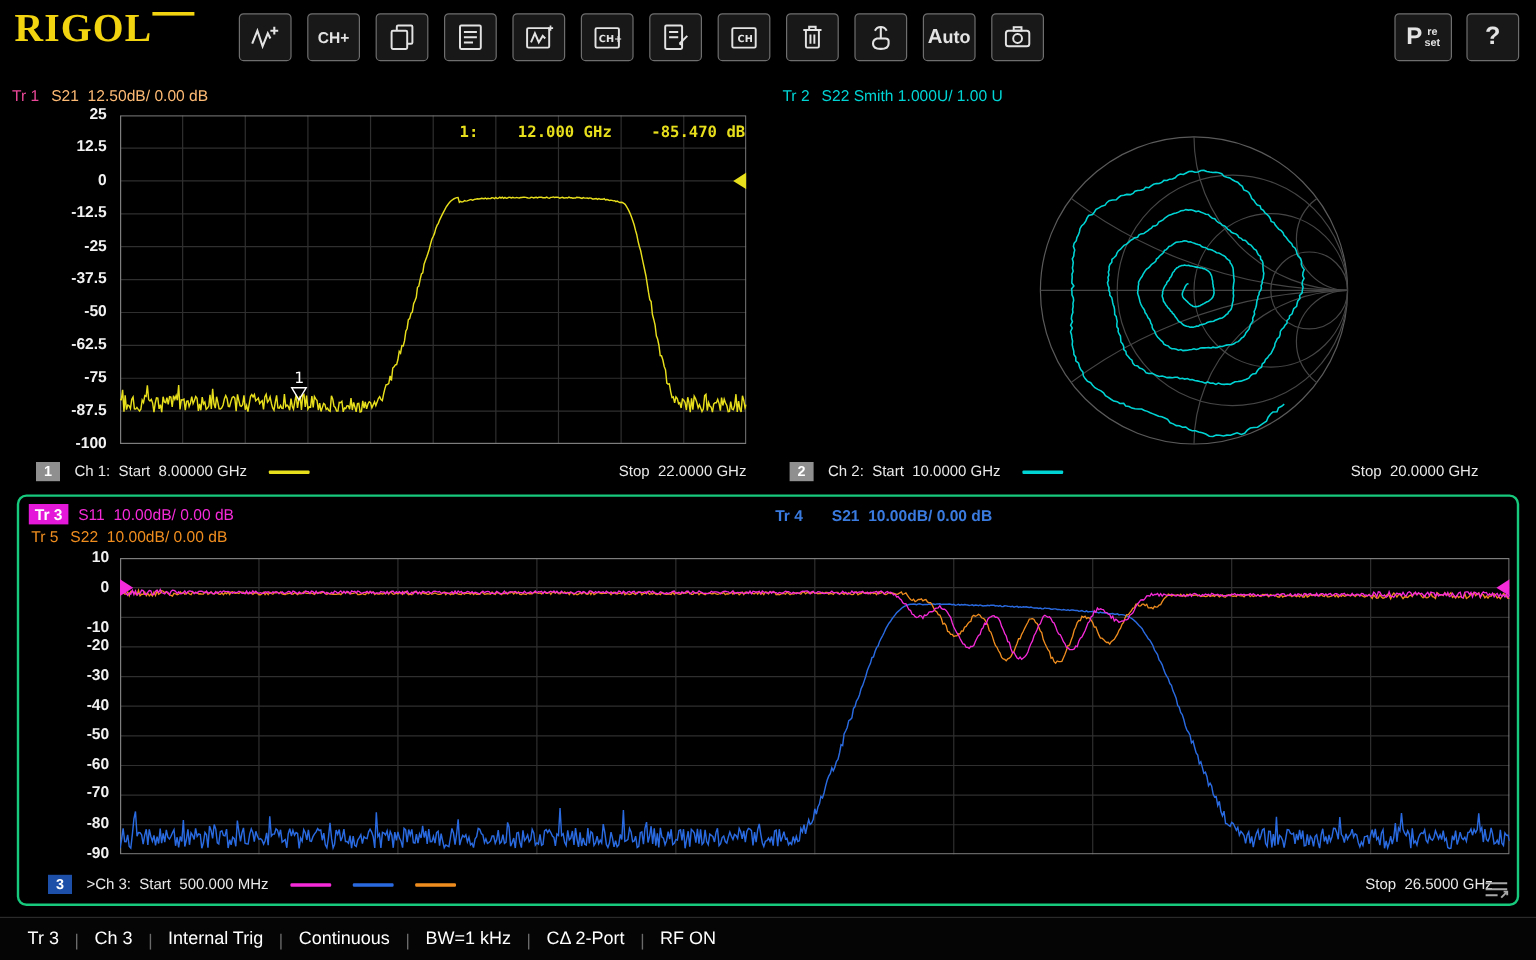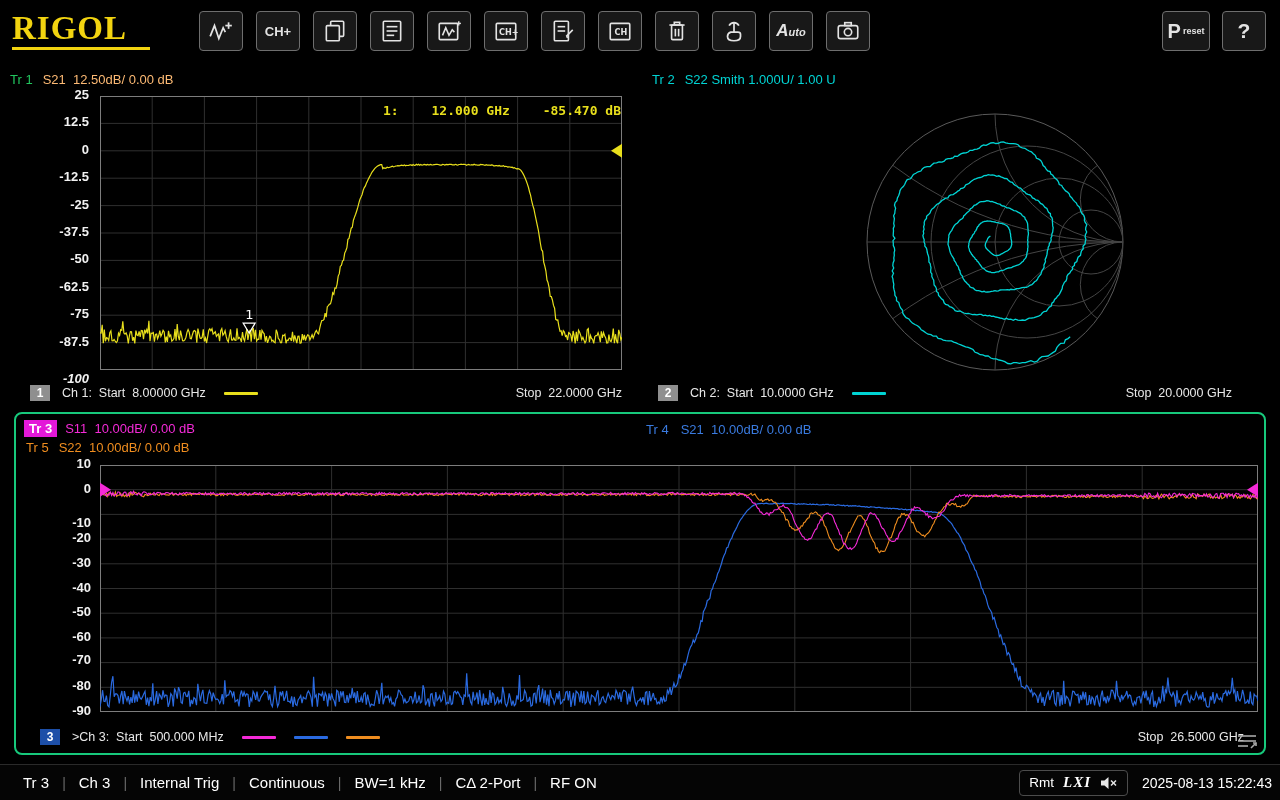--- a/index.html
+++ b/index.html
@@ -1,35 +1,35 @@
 <!DOCTYPE html>
 <html><head>
 <meta charset="utf-8">
 <style>
   *{margin:0;padding:0;box-sizing:border-box;}
   html,body{width:1280px;height:800px;}
   body{background:#000;font-family:"Liberation Sans",sans-serif;position:relative;overflow:hidden;color:#fff;}
 
   
   .toolbar{position:absolute;left:0;top:0;width:1280px;height:62px;background:#000;}
-  .logo{position:absolute;left:12px;top:8px;width:150px;height:46px;display:flex;flex-direction:column;justify-content:center;}
+  .logo{position:absolute;left:12px;top:8px;width:150px;height:46px;display:flex;justify-content:center;}
   .logo span{font-size:33px;font-weight:800;color:#f2d410;letter-spacing:1px;font-family:"Liberation Serif",serif;line-height:1;}
   .logo .logo-bar{width:138px;height:3px;background:#f2d410;margin-top:2px;}
   .tb-buttons{position:absolute;left:172px;top:11px;display:flex;gap:13px;padding-left:27px;}
   .tb-btn{width:44px;height:40px;background:#181818;border:1px solid #6e6e6e;border-radius:4px;
           display:flex;align-items:center;justify-content:center;color:#e3e3e3;cursor:pointer;
           font-family:"Liberation Sans",sans-serif;}
   .tb-btn svg{display:block;}
   .chplus-label{font-size:13px;font-weight:700;color:#e3e3e3;}
-  .auto-label{font-size:11px;font-weight:700;color:#e3e3e3;display:block;font-style:italic;}
+  .auto-label{font-size:15px;font-weight:700;color:#e3e3e3;display:block;}
   .auto-label::first-letter{font-size:17px;}
   .tb-right{position:absolute;right:14px;top:11px;display:flex;gap:12px;}
   .preset{width:48px;gap:2px;}
   .p-big{font-size:20px;font-weight:800;}
-  .p-col{display:flex;flex-direction:row;font-size:9px;line-height:9px;font-weight:700;}
+  .p-col{display:flex;flex-direction:column;font-size:9px;line-height:9px;font-weight:700;}
   .help{width:44px;font-size:21px;font-weight:800;}
 
   
   .plot{position:absolute;background:#000;}
   .ytick{position:absolute;right:5px;font-size:13px;font-weight:600;color:#f2f2f2;}
   .yaxis{position:absolute;}
   .panel-footer{position:absolute;display:flex;align-items:center;height:18px;font-size:12.5px;color:#e8e8e8;}
   .badge{min-width:20px;height:16px;display:inline-flex;align-items:center;justify-content:center;
          font-size:12px;font-weight:700;color:#fff;background:#8f8f8f;padding:0 4px;}
   .badge.blue{background:#1d4fa8;}
@@ -37,31 +37,31 @@
   .sample{width:34px;height:3px;margin-left:18px;border-radius:1px;}
   .stop{margin-left:auto;}
 
   
   .trace-header{position:absolute;font-size:13px;white-space:pre;display:flex;gap:10px;}
   .yellow{color:#fdba74;}
   .cyan{color:#00d4d4;}
   .mag{color:#f52ad8;}
   .blue-t{color:#3a7be0;}
   .orange-t{color:#ef8d1f;}
-  .white-t{color:#22c55e;}
+  .white-t{color:#ec4899;}
   .marker-readout{position:absolute;left:383px;top:103px;width:238px;display:flex;justify-content:space-between;
                   font-family:"DejaVu Sans Mono",monospace;font-size:13px;font-weight:700;color:#e8df1c;}
 
   
   .panel3{position:absolute;left:14px;top:412px;width:1252px;height:343px;border:2px solid #17c97c;
           border-radius:8px;background:#000;}
   .ch3-h1{position:absolute;left:8px;top:6px;display:flex;align-items:center;gap:8px;font-size:13px;white-space:pre;}
   .tr-badge{background:#e318d8;color:#fff;font-size:13px;font-weight:700;padding:0 5px;height:17px;
             display:inline-flex;align-items:center;}
-  .ch3-h-tr4{position:absolute;left:630px;top:8px;font-size:13px;white-space:pre;display:flex;gap:12px;}
+  .ch3-h-tr4{position:absolute;left:630px;top:8px;font-size:13px;white-space:pre;display:flex;gap:24px;font-weight:bold;}
   .ch3-h2{position:absolute;left:10px;top:26px;font-size:13px;white-space:pre;display:flex;gap:10px;}
   .menu-icon{position:absolute;right:4px;bottom:2px;width:26px;height:20px;display:flex;align-items:center;
              justify-content:center;cursor:pointer;}
 
   
   .statusbar{position:absolute;left:0;top:764px;width:1280px;height:36px;background:#050505;
              border-top:1px solid #2a2a2a;display:flex;align-items:center;}
   .sb-left{display:flex;align-items:center;margin-left:10px;}
   .sb-item{padding:0 13px;font-size:15px;color:#fff;cursor:pointer;white-space:pre;}
   .sb-sep{color:#6a6a6a;font-size:14px;}
@@ -186,21 +186,21 @@
     <span class="ytick" style="top: -9px;">25</span>
     <span class="ytick" style="top: 18.4px;">12.5</span>
     <span class="ytick" style="top: 45.8px;">0</span>
     <span class="ytick" style="top: 73.2px;">-12.5</span>
     <span class="ytick" style="top: 100.6px;">-25</span>
     <span class="ytick" style="top: 128px;">-37.5</span>
     <span class="ytick" style="top: 155.4px;">-50</span>
     <span class="ytick" style="top: 182.8px;">-62.5</span>
     <span class="ytick" style="top: 210.2px;">-75</span>
     <span class="ytick" style="top: 237.6px;">-87.5</span>
-    <span class="ytick" style="top: 275px; font-style: italic;">-100</span>
+    <span class="ytick" style="top: 265px;">-100</span>
   </div>
 <svg class="plot" width="522" height="274" style="left:100px;top:96px;">
     <path d="M52.2 0V274M104.4 0V274M156.6 0V274M208.8 0V274M261.0 0V274M313.2 0V274M365.4 0V274M417.6 0V274M469.8 0V274M0 27.4H522M0 54.8H522M0 82.2H522M0 109.6H522M0 137.0H522M0 164.4H522M0 191.8H522M0 219.2H522M0 246.6H522" stroke="#2f2f2f" stroke-width="1" fill="none"></path>
     <rect x="0.5" y="0.5" width="521" height="273" stroke="#7d7d7d" fill="none" stroke-width="1"></rect>
     <path d="M0.0 236.9L1.1 237.1L2.2 228.9L3.3 247.1L4.3 233.5L5.4 245.3L6.5 241.6L7.6 242.1L8.7 244.5L9.8 236.8L10.9 234.9L12.0 244.8L13.1 244.9L14.1 243.5L15.2 245.1L16.3 246.5L17.4 245.0L18.5 237.3L19.6 239.4L20.7 233.6L21.8 234.2L22.8 225.2L23.9 237.1L25.0 238.2L26.1 236.9L27.2 239.9L28.3 247.4L29.4 239.8L30.4 235.6L31.5 235.8L32.6 244.7L33.7 241.2L34.8 247.5L35.9 234.6L37.0 239.0L38.1 239.6L39.1 235.3L40.2 240.9L41.3 234.5L42.4 234.8L43.5 243.1L44.6 233.7L45.7 236.8L46.8 233.6L47.8 237.5L48.9 224.8L50.0 245.2L51.1 237.2L52.2 237.3L53.3 236.6L54.4 245.7L55.5 238.4L56.6 238.1L57.6 242.7L58.7 239.8L59.8 234.6L60.9 240.3L62.0 237.7L63.1 234.4L64.2 235.9L65.3 246.5L66.3 240.6L67.4 245.9L68.5 234.9L69.6 240.6L70.7 239.0L71.8 245.1L72.9 244.1L74.0 242.4L75.0 233.0L76.1 244.7L77.2 228.0L78.3 240.5L79.4 244.1L80.5 234.6L81.6 239.6L82.6 244.7L83.7 244.9L84.8 243.8L85.9 241.5L87.0 236.4L88.1 233.6L89.2 236.1L90.3 242.6L91.3 242.8L92.4 238.7L93.5 235.2L94.6 234.5L95.7 235.8L96.8 246.7L97.9 232.6L99.0 237.6L100.1 242.1L101.1 242.6L102.2 241.2L103.3 233.4L104.4 245.4L105.5 242.0L106.6 247.0L107.7 240.6L108.8 234.3L109.8 232.8L110.9 234.8L112.0 232.8L113.1 238.1L114.2 237.0L115.3 235.7L116.4 240.3L117.5 238.8L118.5 237.9L119.6 245.2L120.7 234.7L121.8 232.6L122.9 239.2L124.0 237.7L125.1 234.7L126.2 240.4L127.2 244.0L128.3 245.8L129.4 239.3L130.5 233.4L131.6 243.9L132.7 244.1L133.8 241.8L134.9 244.2L135.9 244.3L137.0 232.3L138.1 242.8L139.2 241.5L140.3 242.7L141.4 245.9L142.5 236.1L143.6 242.8L144.6 245.0L145.7 238.5L146.8 233.0L147.9 243.9L149.0 237.6L150.1 234.0L151.2 245.7L152.3 233.4L153.3 232.7L154.4 243.1L155.5 233.7L156.6 245.0L157.7 243.1L158.8 243.3L159.9 234.0L161.0 243.6L162.0 234.5L163.1 236.4L164.2 237.8L165.3 245.7L166.4 240.0L167.5 246.9L168.6 243.7L169.7 240.2L170.7 241.0L171.8 245.1L172.9 244.1L174.0 246.0L175.1 246.7L176.2 233.8L177.3 236.6L178.3 242.5L179.4 243.6L180.5 246.6L181.6 246.6L182.7 239.3L183.8 239.6L184.9 238.4L186.0 247.2L187.1 244.0L188.1 244.5L189.2 242.1L190.3 242.2L191.4 245.0L192.5 235.7L193.6 245.7L194.7 239.3L195.8 243.5L196.8 247.2L197.9 240.3L199.0 240.1L200.1 247.3L201.2 246.9L202.3 238.1L203.4 244.1L204.4 238.9L205.5 244.7L206.6 240.9L207.7 238.8L208.8 239.5L209.9 243.9L211.0 241.4L212.1 238.8L213.2 242.0L214.2 239.3L215.3 236.1L216.4 234.5L217.5 236.9L218.6 237.8L219.7 232.3L220.8 227.6L221.8 224.5L222.9 224.4L224.0 223.4L225.1 217.2L226.2 221.2L227.3 210.7L228.4 209.6L229.5 208.1L230.5 207.8L231.6 203.6L232.7 196.8L233.8 198.3L234.9 192.0L236.0 192.3L237.1 188.1L238.2 180.1L239.3 177.7L240.3 170.3L241.4 169.5L242.5 165.1L243.6 164.1L244.7 157.1L245.8 154.7L246.9 151.7L247.9 143.4L249.0 142.5L250.1 137.1L251.2 132.2L252.3 131.3L253.4 124.2L254.5 121.1L255.6 118.2L256.6 115.2L257.7 111.7L258.8 107.3L259.9 103.4L261.0 101.1L262.1 98.5L263.2 94.3L264.3 91.6L265.3 90.1L266.4 87.2L267.5 84.9L268.6 82.6L269.7 80.5L270.8 78.5L271.9 76.3L273.0 74.8L274.1 73.3L275.1 72.2L276.2 71.1L277.3 70.3L278.4 69.6L279.5 69.1L280.6 68.7L281.7 68.6L282.8 72.6L283.8 71.8L284.9 72.4L286.0 72.1L287.1 71.2L288.2 71.6L289.3 71.4L290.4 71.0L291.4 70.6L292.5 70.2L293.6 70.9L294.7 70.5L295.8 70.0L296.9 69.9L298.0 69.7L299.1 69.8L300.1 69.7L301.2 69.2L302.3 69.4L303.4 69.6L304.5 69.0L305.6 69.8L306.7 69.3L307.8 69.5L308.9 69.4L309.9 68.8L311.0 68.9L312.1 69.5L313.2 68.6L314.3 69.4L315.4 69.1L316.5 68.3L317.5 69.1L318.6 68.3L319.7 69.2L320.8 68.5L321.9 69.2L323.0 69.0L324.1 68.3L325.2 68.6L326.3 69.0L327.3 68.4L328.4 68.9L329.5 68.9L330.6 68.5L331.7 68.9L332.8 69.0L333.9 68.6L335.0 68.6L336.0 68.3L337.1 68.4L338.2 68.5L339.3 68.8L340.4 69.1L341.5 69.1L342.6 68.4L343.6 68.5L344.7 69.0L345.8 68.6L346.9 68.4L348.0 68.9L349.1 68.3L350.2 68.3L351.3 68.4L352.4 68.8L353.4 68.8L354.5 68.8L355.6 68.3L356.7 68.9L357.8 69.2L358.9 68.5L360.0 68.5L361.1 68.1L362.1 68.5L363.2 68.4L364.3 68.3L365.4 68.5L366.5 69.2L367.6 68.7L368.7 68.4L369.8 69.0L370.8 69.0L371.9 68.7L373.0 69.0L374.1 68.3L375.2 68.8L376.3 68.8L377.4 69.2L378.4 69.0L379.5 69.1L380.6 68.4L381.7 68.6L382.8 68.6L383.9 69.0L385.0 69.4L386.1 68.7L387.2 69.1L388.2 69.1L389.3 69.0L390.4 69.4L391.5 68.9L392.6 69.1L393.7 69.8L394.8 69.8L395.8 69.6L396.9 69.5L398.0 70.1L399.1 69.4L400.2 70.1L401.3 70.0L402.4 70.1L403.5 69.6L404.6 70.6L405.6 70.3L406.7 70.5L407.8 71.1L408.9 70.8L410.0 71.0L411.1 71.4L412.2 71.2L413.3 72.0L414.3 71.6L415.4 72.3L416.5 72.8L417.6 72.6L418.7 72.8L419.8 73.4L420.9 74.3L421.9 75.8L423.0 77.6L424.1 79.7L425.2 82.2L426.3 85.0L427.4 88.1L428.5 91.5L429.6 96.0L430.6 99.4L431.7 104.9L432.8 109.4L433.9 113.0L435.0 118.5L436.1 123.7L437.2 128.8L438.3 134.0L439.4 140.9L440.4 147.5L441.5 153.7L442.6 155.3L443.7 166.1L444.8 170.2L445.9 175.0L447.0 184.1L448.0 186.5L449.1 191.7L450.2 200.3L451.3 200.6L452.4 204.0L453.5 209.4L454.6 212.2L455.7 223.3L456.8 224.1L457.8 223.9L458.9 230.3L460.0 235.2L461.1 234.8L462.2 239.7L463.3 234.7L464.4 236.1L465.5 240.4L466.5 239.6L467.6 244.0L468.7 236.6L469.8 237.5L470.9 239.5L472.0 245.7L473.1 235.0L474.1 239.3L475.2 247.4L476.3 235.9L477.4 245.3L478.5 234.2L479.6 236.2L480.7 239.3L481.8 243.9L482.9 241.3L483.9 244.1L485.0 246.9L486.1 244.9L487.2 233.7L488.3 232.6L489.4 246.1L490.5 239.5L491.6 242.6L492.6 243.3L493.7 247.4L494.8 240.6L495.9 239.6L497.0 239.7L498.1 236.8L499.2 240.1L500.3 246.2L501.3 235.3L502.4 241.9L503.5 236.6L504.6 239.8L505.7 241.9L506.8 247.0L507.9 246.8L508.9 238.6L510.0 244.9L511.1 245.5L512.2 241.9L513.3 232.5L514.4 247.2L515.5 238.2L516.6 245.0L517.6 247.3L518.7 233.8L519.8 237.7L520.9 243.9L522.0 241.2" stroke="#e8df1c" stroke-width="1.2" fill="none"></path>
     <polygon points="522,47.800000000000004 522,61.800000000000004 511,54.800000000000004" fill="#e8df1c"></polygon>
     <polygon points="143.14285714285714,227.15024 155.14285714285714,227.15024 149.14285714285714,237.15024" fill="none" stroke="#fff" stroke-width="1.2"></polygon>
     <text x="145.14285714285714" y="223.15024" fill="#fff" font-size="13" font-family="DejaVu Sans, sans-serif">1</text>
   </svg>
 <div class="marker-readout">
@@ -313,25 +313,13 @@
       <span class="sb-item">Internal Trig</span>
       <span class="sb-sep">|</span>
       <span class="sb-item">Continuous</span>
       <span class="sb-sep">|</span>
       <span class="sb-item">BW=1 kHz</span>
       <span class="sb-sep">|</span>
       <span class="sb-item">CΔ 2-Port</span>
       <span class="sb-sep">|</span>
       <span class="sb-item">RF ON</span>
     </div>
-  <div class="sb-right">
-    <div class="sb-group">
-      <span class="rmt">Rmt</span>
-      <span class="lxi">LXI</span>
-      <svg width="18" height="14" viewBox="0 0 18 14">
-        <polygon points="1,4.5 4.5,4.5 8.5,1 8.5,13 4.5,9.5 1,9.5" fill="#e8e8e8"></polygon>
-        <line x1="11" y1="4.5" x2="16" y2="9.5" stroke="#e8e8e8" stroke-width="1.4"></line>
-        <line x1="16" y1="4.5" x2="11" y2="9.5" stroke="#e8e8e8" stroke-width="1.4"></line>
-      </svg>
-    </div>
-    <span class="dt">2025-08-13 15:22:43</span>
-  </div>
 </div>
 
 </body></html>

